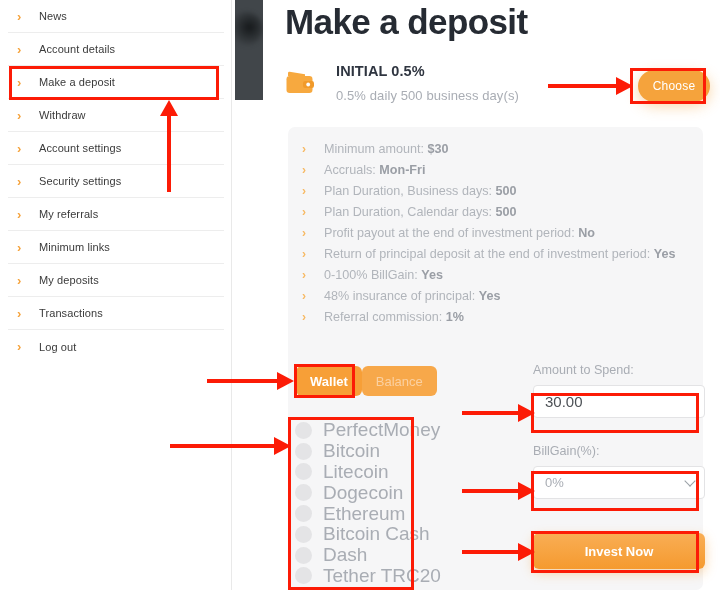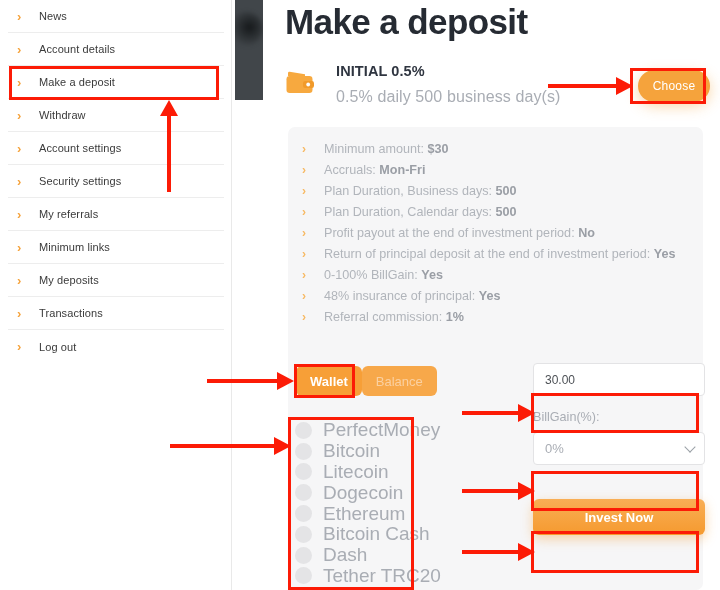--- a/index.html
+++ b/index.html
@@ -68,21 +68,21 @@
 
   
   #plan-row { position: absolute; left: 20px; top: 60px; width: 420px; height: 52px; }
   #wallet-icon { position: absolute; left: 2px; top: 10px; width: 30px; height: 26px; }
   #plan-name {
     position: absolute; left: 53px; top: 3px;
     font-size: 14.5px; font-weight: 700; color: #2f3540; letter-spacing: .1px;
   }
   #plan-sub {
     position: absolute; left: 53px; top: 28px;
-    font-size: 16px; color: #a9adb4; letter-spacing: .1px;
+    font-size: 13px; color: #a9adb4; letter-spacing: .1px;
   }
 
   
   #choose-btn {
     position: absolute; left: 375px; top: 70px;
     width: 72px; height: 32px; border: none; border-radius: 16px;
     background: #f5a33c; color: #ffffff;
     font-family: "Liberation Sans", sans-serif;
     font-size: 12px; letter-spacing: .2px; cursor: pointer;
     box-shadow: 0 4px 14px rgba(245,163,60,.45);
@@ -123,21 +123,21 @@
     background: #e4e4e6; flex: none; margin-right: 11px;
   }
   .method-label { font-size: 19px; color: #a9adb4; white-space: nowrap; }
 
   
   #form-col { position: absolute; left: 270px; top: 363px; width: 172px; }
   .field-label { font-size: 12.6px; color: #a9adb4; margin-bottom: 8px; }
   .text-input {
     width: 172px; height: 33px; border: 1px solid #e3e3e5; border-radius: 4px;
     background: #ffffff; font-family: "Liberation Sans", sans-serif;
-    font-size: 12px; color: #4d5156; padding: 0 11px; outline: none;
+    font-size: 15px; color: #4d5156; padding: 0 11px; outline: none;
   }
   .select-wrap { position: relative; width: 172px; height: 33px; }
   .select-input {
     width: 172px; height: 33px; border: 1px solid #e3e3e5; border-radius: 4px;
     background: #ffffff; font-family: "Liberation Sans", sans-serif;
     font-size: 13px; color: #a9adb4; padding: 0 11px; display: flex; align-items: center;
     cursor: pointer;
   }
   .select-caret {
     position: absolute; right: 11px; top: 11px;
@@ -316,23 +316,24 @@
         <span class="method-radio"></span>
         <span class="method-label">Dash</span>
       </div>
       <div class="method-row">
         <span class="method-radio"></span>
         <span class="method-label">Tether TRC20</span>
       </div>
     </div>
 
     <div id="form-col">
+      <div class="field-label">Amount to Spend:</div>
       <input class="text-input" id="amount-input" type="text" value="30.00" style="">
 
-      <div class="field-label" style="margin-top:14px">BillGain(%):</div>
+      <div class="field-label" style="margin-top:26px">BillGain(%):</div>
       <div class="select-wrap">
         <div class="select-input">0%</div>
         <span class="select-caret"></span>
       </div>
 
       <button id="invest-btn" style="margin-top:34px">Invest Now</button>
     </div>
 
     <div id="bottom-ghost"></div>
   </div>

